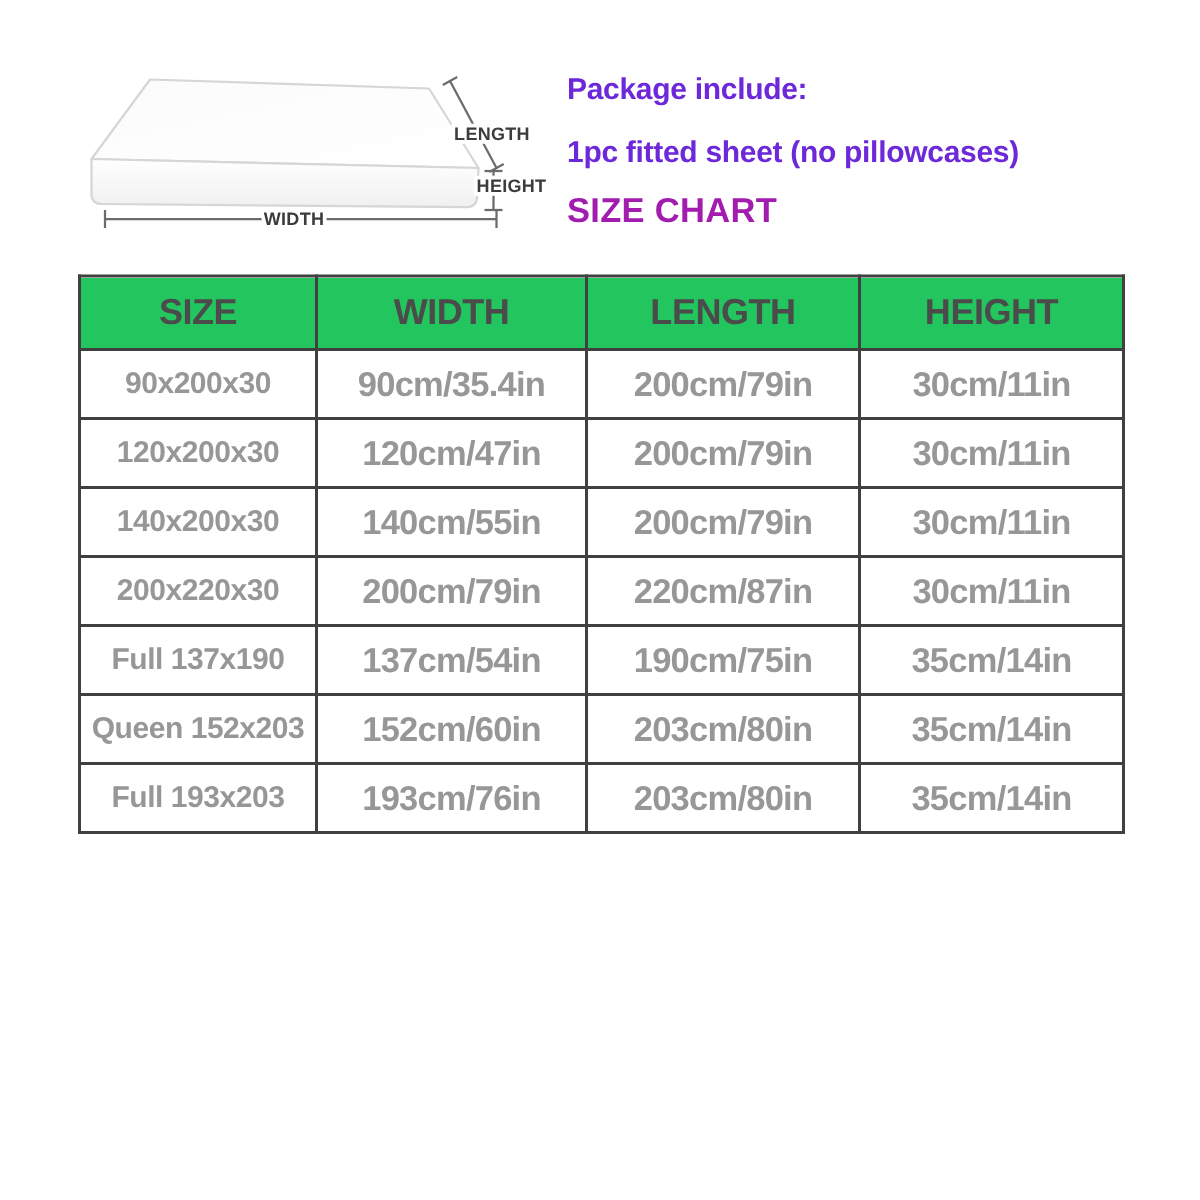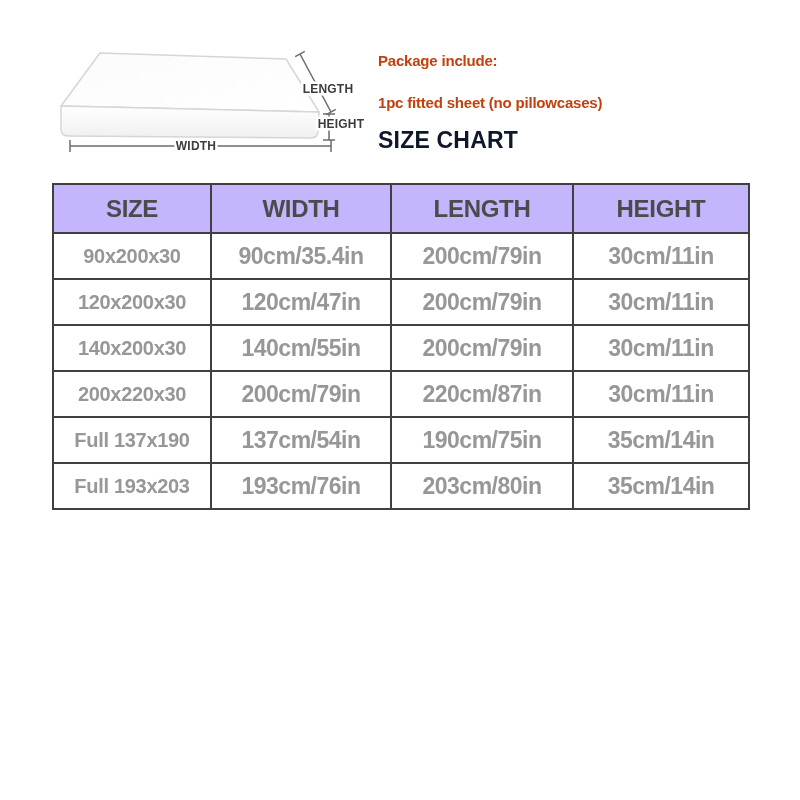--- a/index.html
+++ b/index.html
@@ -37,33 +37,33 @@
   }
 
   
   .package-block {
     position: absolute;
     left: 378px;
     top: 48px;
   }
   .pkg-line {
     margin: 0;
-    font-size: 15px;
-    font-weight: bold;
-    color: #c2410c;
+    font-size: 20px;
+    font-weight: bold;
+    color: #6d28d9;
     line-height: 25px;
     letter-spacing: -0.2px;
   }
   .pkg-line.first { margin-bottom: 17px; }
   .pkg-line.second { margin-bottom: 12px; }
   .size-chart-title {
     margin: 0;
     font-size: 23px;
     font-weight: bold;
-    color: #0f172a;
+    color: #a21caf;
     line-height: 26px;
     letter-spacing: 0.2px;
   }
 
   
   .size-table {
     position: absolute;
     left: 52px;
     top: 183px;
     width: 696px;
@@ -73,21 +73,21 @@
   .size-table th,
   .size-table td {
     border: 2px solid #404040;
     text-align: center;
     vertical-align: middle;
     padding: 0;
     overflow: hidden;
     white-space: nowrap;
   }
   .size-table th {
-    background: #c4b5fd;
+    background: #22c55e;
     color: #4b4b4b;
     font-size: 24px;
     font-weight: bold;
     height: 47px;
     letter-spacing: -0.3px;
   }
   .size-table td {
     color: #979797;
     font-size: 23px;
     font-weight: bold;
@@ -190,20 +190,26 @@
         <td>220cm/87in</td>
         <td>30cm/11in</td>
       </tr>
       <tr>
         <td class="size-col">Full 137x190</td>
         <td>137cm/54in</td>
         <td>190cm/75in</td>
         <td>35cm/14in</td>
       </tr>
       <tr>
+        <td class="size-col">Queen 152x203</td>
+        <td>152cm/60in</td>
+        <td>203cm/80in</td>
+        <td>35cm/14in</td>
+      </tr>
+      <tr>
         <td class="size-col">Full 193x203</td>
         <td>193cm/76in</td>
         <td>203cm/80in</td>
         <td>35cm/14in</td>
       </tr>
     </tbody>
   </table>
 
 </div>
 

